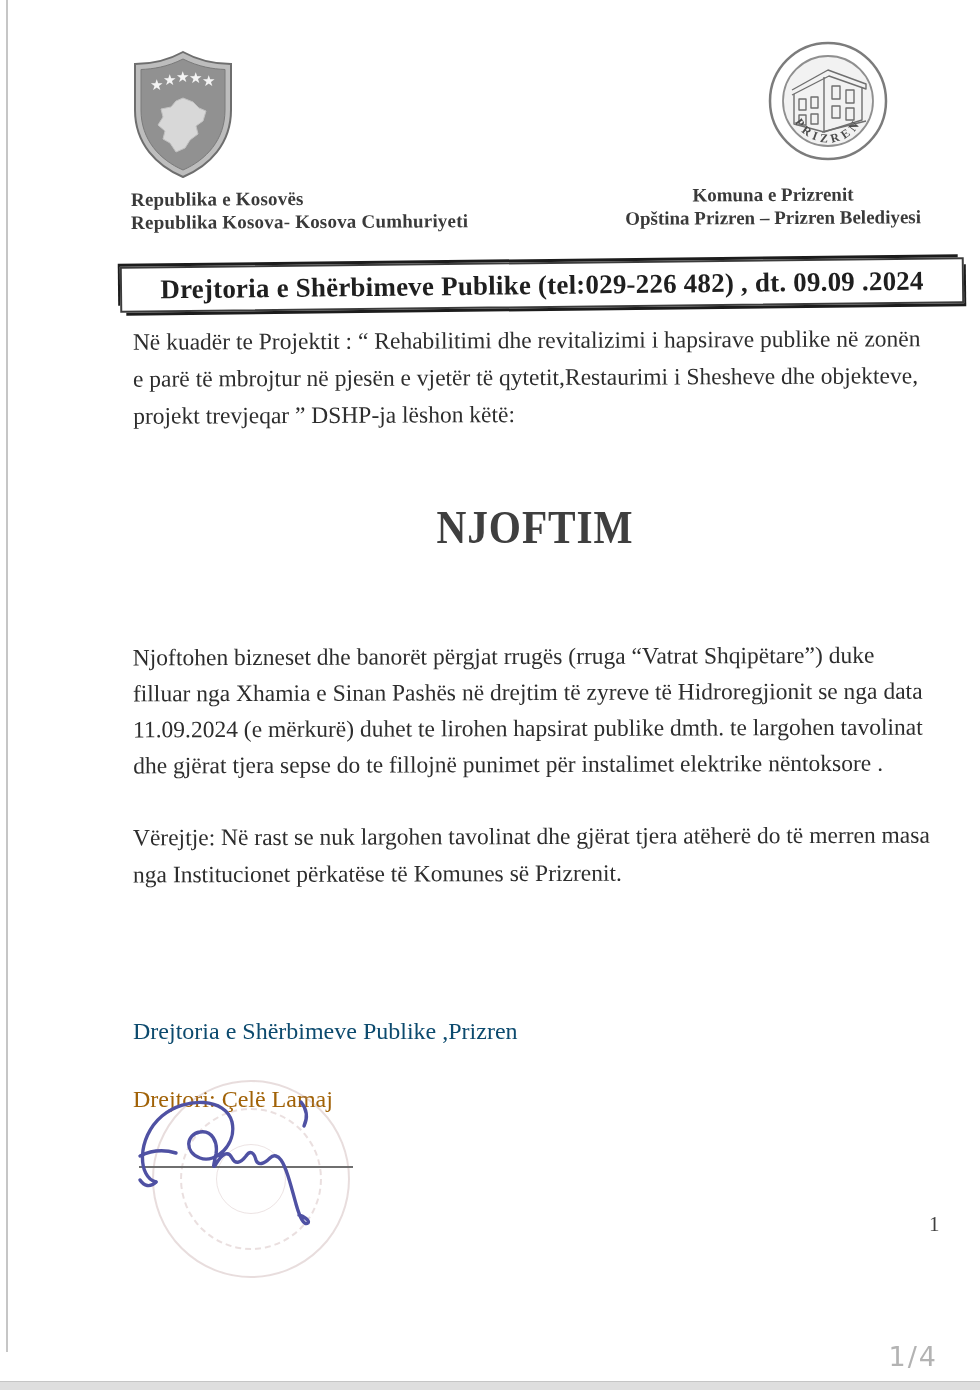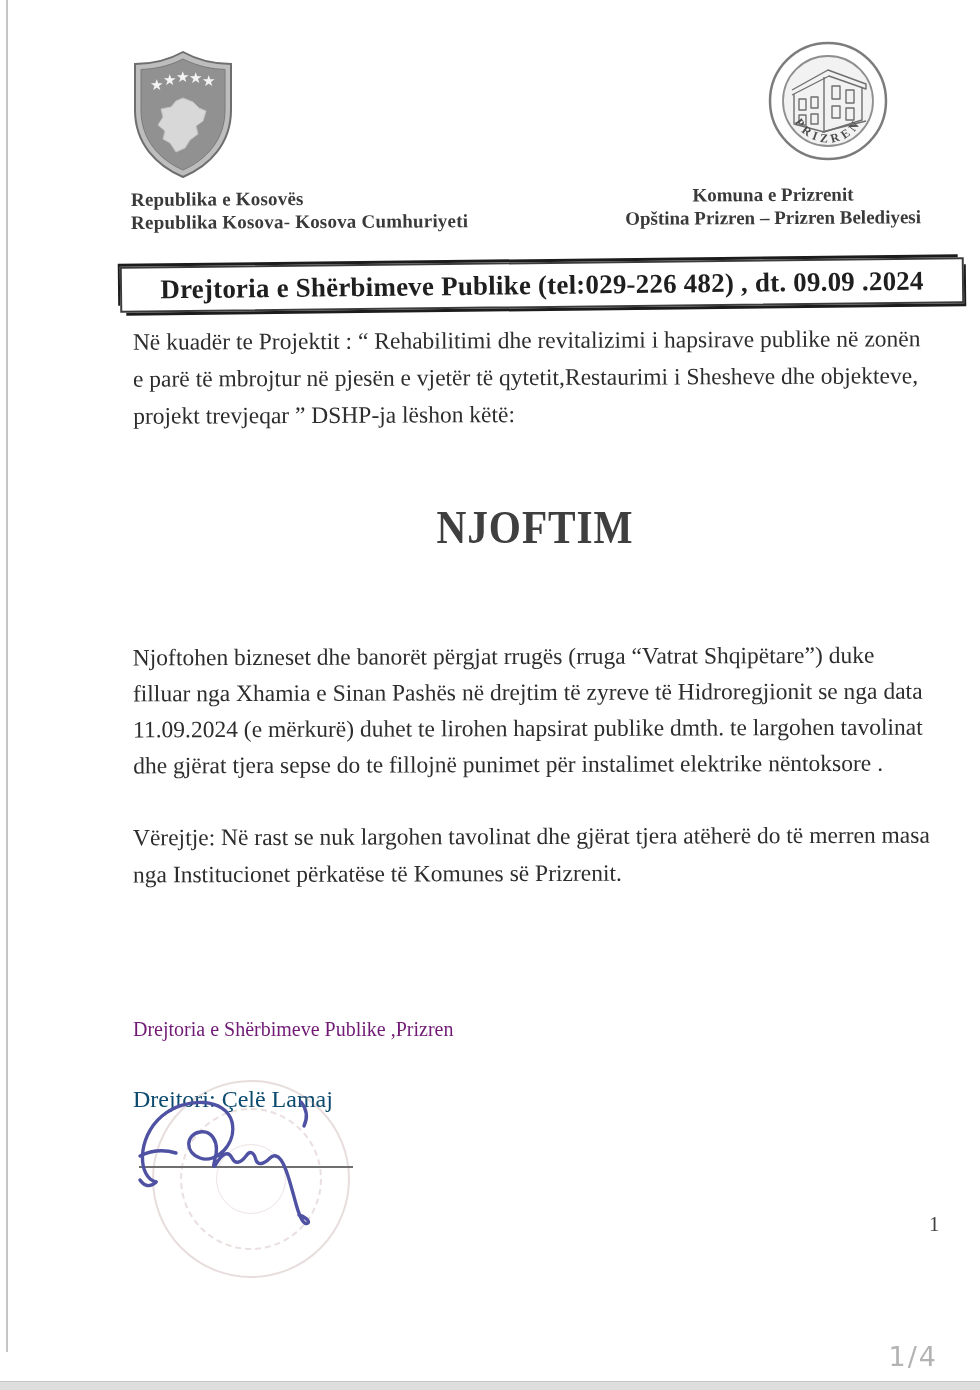--- a/index.html
+++ b/index.html
@@ -66,22 +66,22 @@
     position: absolute; left: 75px; top: 500px; width: 920px;
     text-align: center;
     font-size: 47px; font-weight: bold; color: #3f3f3f;
     letter-spacing: 1px;
     transform: scaleX(0.88);
   }
   .body-p  { top: 638px; width: 802px; line-height: 36px; transform: rotate(-0.2deg); }
   .warning { top: 818px; width: 800px; transform: rotate(-0.2deg); }
 
   
-  .sig-org { position: absolute; left: 133px; top: 1018px; font-size: 20px; color: #701a75; }
-  .sig-dir { position: absolute; left: 133px; top: 1086px; font-size: 24px; color: #0c4a6e; }
+  .sig-org { position: absolute; left: 133px; top: 1018px; font-size: 24px; color: #0c4a6e; }
+  .sig-dir { position: absolute; left: 133px; top: 1086px; font-size: 24px; color: #a16207; }
 
   .stamp {
     position: absolute; left: 152px; top: 1080px;
     width: 200px; height: 200px; pointer-events: none;
   }
   .stamp .ring1, .stamp .ring2, .stamp .ring3 {
     position: absolute; border-radius: 50%;
   }
   .ring1 { left: 0; top: 0; width: 198px; height: 198px; border: 2px solid rgba(178,142,142,.30); }
   .ring2 { left: 28px; top: 28px; width: 142px; height: 142px; border: 2px dashed rgba(178,142,142,.28); }

